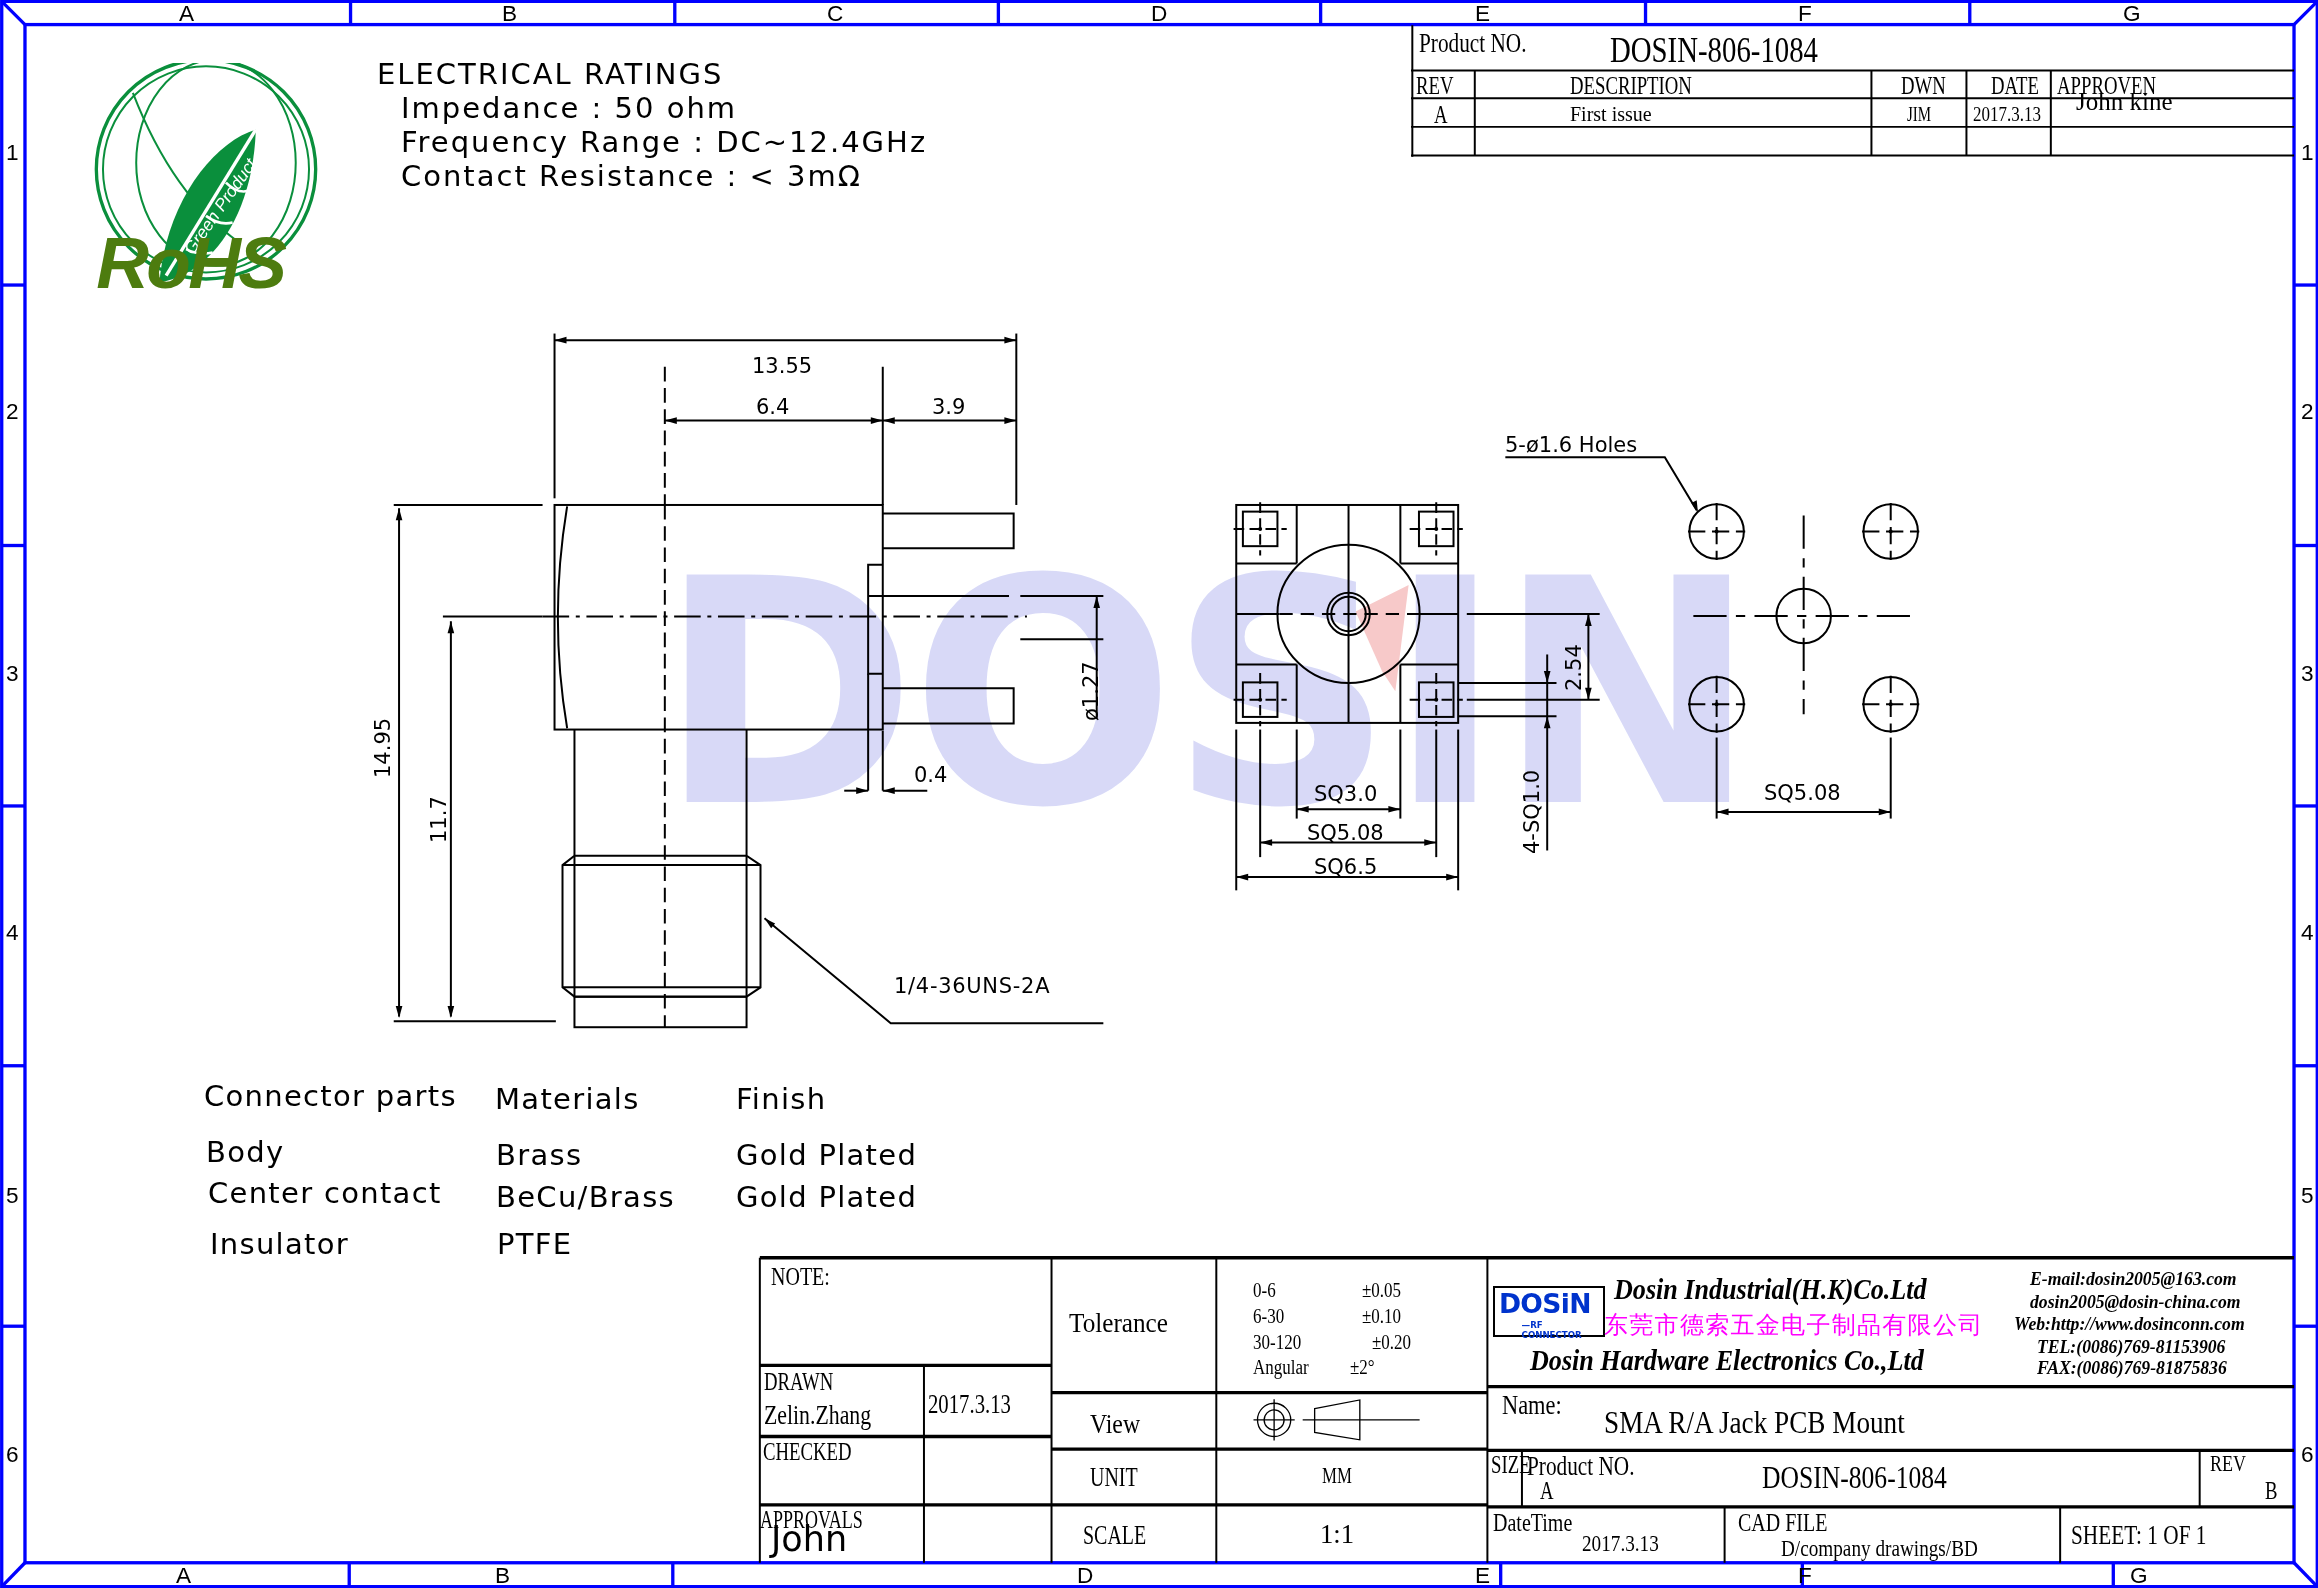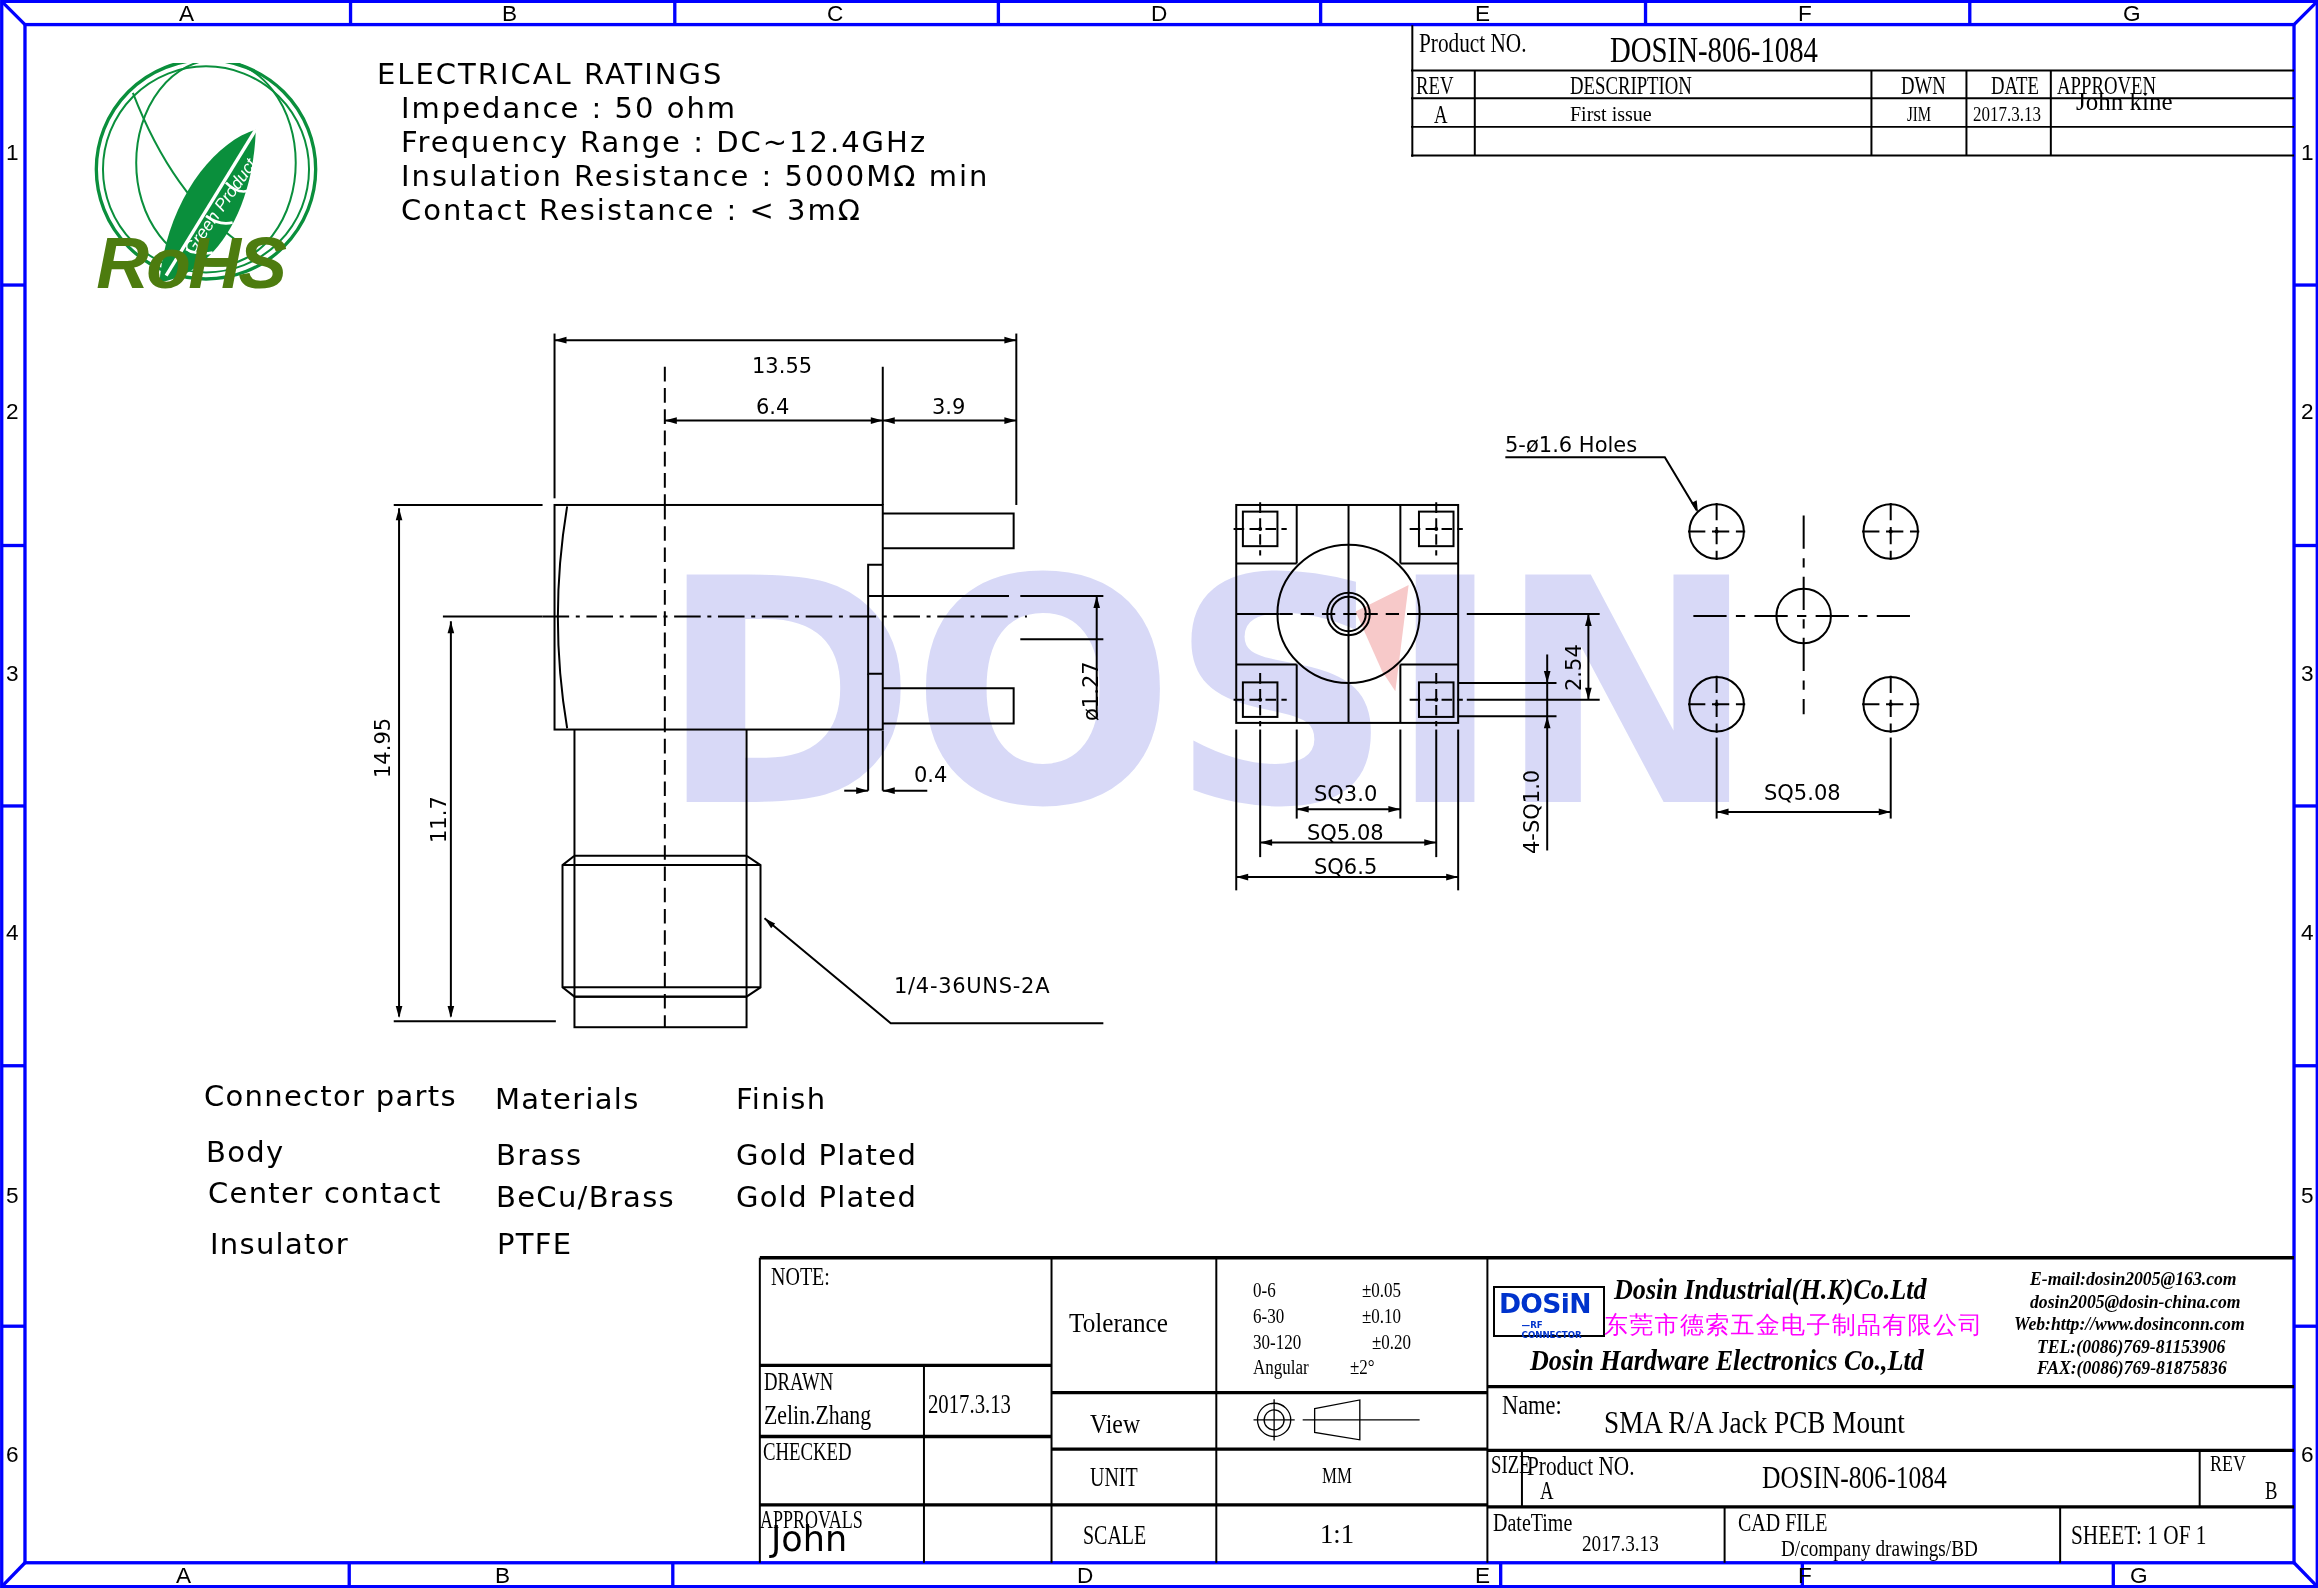--- a/index.html
+++ b/index.html
@@ -104,21 +104,20 @@
     <text x="150" y="290" transform="rotate(-55 150 290)" font-family="Liberation Sans, sans-serif" font-size="26" fill="#fff" font-style="italic">Green Product</text>
   </svg>
   <span class="abs" style="left:3.3px;top:163px;font-family:'Liberation Sans',sans-serif;font-weight:bold;font-style:italic;font-size:73px;color:#4d7c0f;letter-spacing:-2.7px;line-height:1;">RoHS</span>
 </div>
 
 <div class="abs cad" style="left:377px;top:58px;">
   <div class="elec-title" style="line-height:33px;">ELECTRICAL  RATINGS</div>
   <div style="padding-left:24px;">
     <div class="elec-line" style="line-height:34px;">Impedance : 50 ohm</div>
     <div class="elec-line" style="line-height:34px;">Frequency Range : DC~12.4GHz</div>
-    <div class="elec-line" style="line-height:34px;">Insulation Resistance : 5000MΩ min</div>
     <div class="elec-line" style="line-height:34px;">Contact Resistance : &lt; 3mΩ</div>
   </div>
 </div>
 
 <div class="abs" style="left:1411px;top:25px;width:883px;height:132px;">
   <svg width="883" height="132" style="position:absolute;left:0;top:0" viewBox="0 0 1329 198">
     <g stroke="#000" stroke-width="3" fill="none">
       <line x1="2" y1="0" x2="2" y2="198"></line>
       <line x1="0" y1="68" x2="1329" y2="68"></line>
       <line x1="0" y1="110" x2="1329" y2="110"></line>

